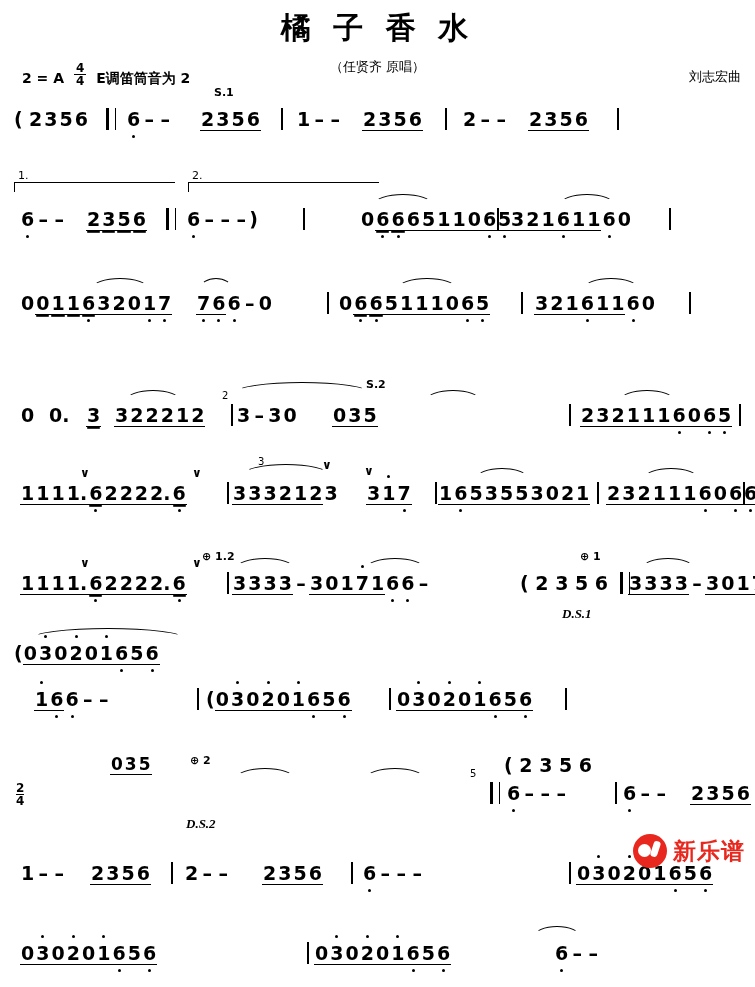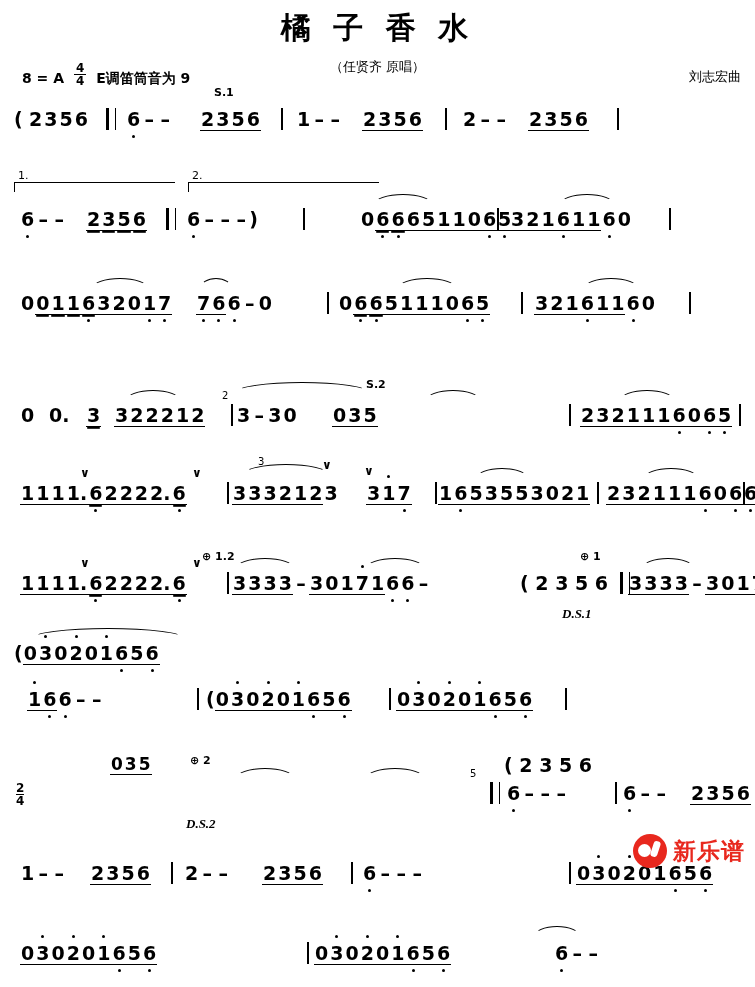--- a/index.html
+++ b/index.html
@@ -145,26 +145,26 @@
 </head>
 <body>
 
 <div class="sheet">
 
   <div class="title">橘 子 香 水</div>
   <div class="subtitle">（任贤齐 原唱）</div>
   <div class="composer">刘志宏曲</div>
 
   <div class="keyline">
-    <span>8 = A</span>
+    <span>2 = A</span>
     <span class="frac">
       <span class="num">4</span>
       <span class="den">4</span>
     </span>
-    <span>E调笛筒音为 9</span>
+    <span>E调笛筒音为 2</span>
   </div>
 
   <div class="row" style="top:108px;">
     <span class="mark" style="left:200px;top:-22px;">S.1</span>
     <span class="seg" style="left:0px;">(</span>
     <span class="seg" style="left:14px;"><span class="n">2</span><span class="n">3</span><span class="n">5</span><span class="n">6</span></span>
     <span class="seg" style="left:86px;"><span class="dbar"></span></span>
     <span class="seg" style="left:112px;"><span class="n dlow">6</span><span class="dash">–</span><span class="dash">–</span></span>
     <span class="seg" style="left:186px;"><span class="n u1">2</span><span class="n u1">3</span><span class="n u1">5</span><span class="n u1">6</span></span>
     <span class="seg" style="left:260px;"><span class="bar"></span></span>
@@ -265,21 +265,21 @@
     <div class="slur" style="left:628px;top:-14px;width:50px;"></div>
     <span class="marki" style="left:548px;top:34px;">D.S.1</span>
   </div>
 
   <div class="row" style="top:642px;">
     <span class="seg" style="left:0px;"><span>(</span><span class="n u1">0</span><span class="n u1 dhigh">3</span><span class="n u1">0</span><span class="n u1 dhigh">2</span><span class="n u1">0</span><span class="n u1 dhigh">1</span><span class="n u1 dlow">6</span><span class="n u1">5</span><span class="n u1 dlow">6</span></span>
     <div class="slur" style="left:18px;top:-14px;width:150px;"></div>
   </div>
 
   <div class="row" style="top:688px;">
-    <span class="seg" style="left:13px;"><span class="n u1 dhigh">1</span><span class="n u1 dlow">6</span><span class="n dlow">6</span><span class="dash">–</span><span class="dash">–</span></span>
+    <span class="seg" style="left:20px;"><span class="n u1 dhigh">1</span><span class="n u1 dlow">6</span><span class="n dlow">6</span><span class="dash">–</span><span class="dash">–</span></span>
     <span class="seg" style="left:176px;"><span class="bar"></span></span>
     <span class="seg" style="left:192px;"><span>(</span><span class="n u1">0</span><span class="n u1 dhigh">3</span><span class="n u1">0</span><span class="n u1 dhigh">2</span><span class="n u1">0</span><span class="n u1 dhigh">1</span><span class="n u1 dlow">6</span><span class="n u1">5</span><span class="n u1 dlow">6</span></span>
     <span class="seg" style="left:368px;"><span class="bar"></span></span>
     <span class="seg" style="left:382px;"><span class="n u1">0</span><span class="n u1 dhigh">3</span><span class="n u1">0</span><span class="n u1 dhigh">2</span><span class="n u1">0</span><span class="n u1 dhigh">1</span><span class="n u1 dlow">6</span><span class="n u1">5</span><span class="n u1 dlow">6</span></span>
     <span class="seg" style="left:544px;"><span class="bar"></span></span>
   </div>
 
   <div class="row" style="top:782px;">
     <span class="seg" style="left:96px;top:-28px;font-size:17px;"><span class="n u1">0</span><span class="n u1">3</span><span class="n u1">5</span></span>
     <span class="mark" style="left:176px;top:-28px;">⊕ <span>2</span></span>

